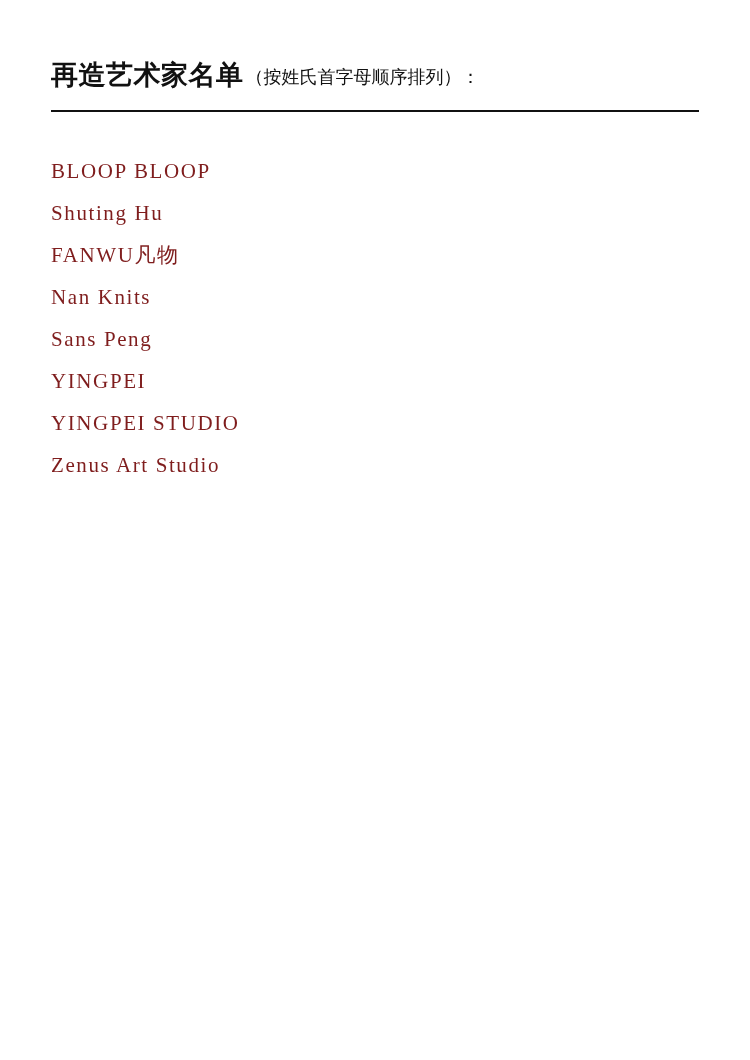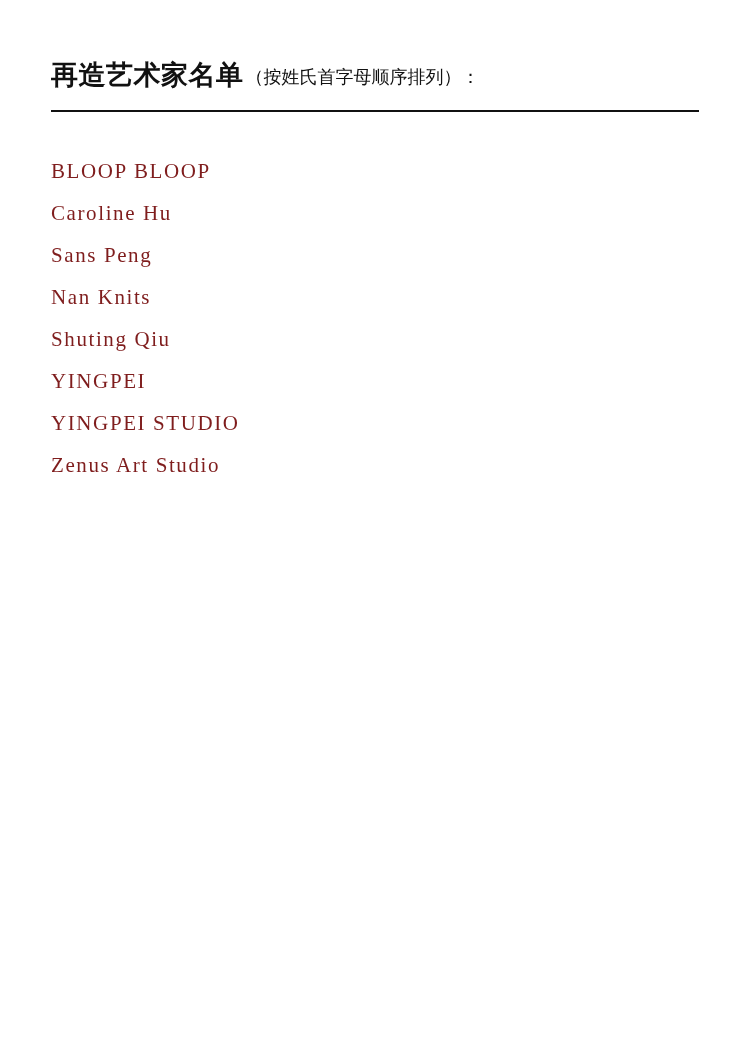--- a/index.html
+++ b/index.html
@@ -81,23 +81,23 @@
 
     <div class="title-row">
       <span class="title-main">再造艺术家名单</span>
         <span class="title-sub">（按姓氏首字母顺序排列）：</span>
     </div>
 
     <div class="rule"></div>
 
     <ul class="list">
       <li class="list-item">BLOOP BLOOP</li>
-      <li class="list-item">Caroline Hu</li>
+      <li class="list-item">Shuting Hu</li>
+      <li class="list-item">FANWU凡物</li>
+      <li class="list-item">Nan Knits</li>
       <li class="list-item">Sans Peng</li>
-      <li class="list-item">Nan Knits</li>
-      <li class="list-item">Shuting Qiu</li>
       <li class="list-item">YINGPEI</li>
       <li class="list-item">YINGPEI STUDIO</li>
       <li class="list-item">Zenus Art Studio</li>
     </ul>
 
   </div>
 </div>
 
 </body></html>

